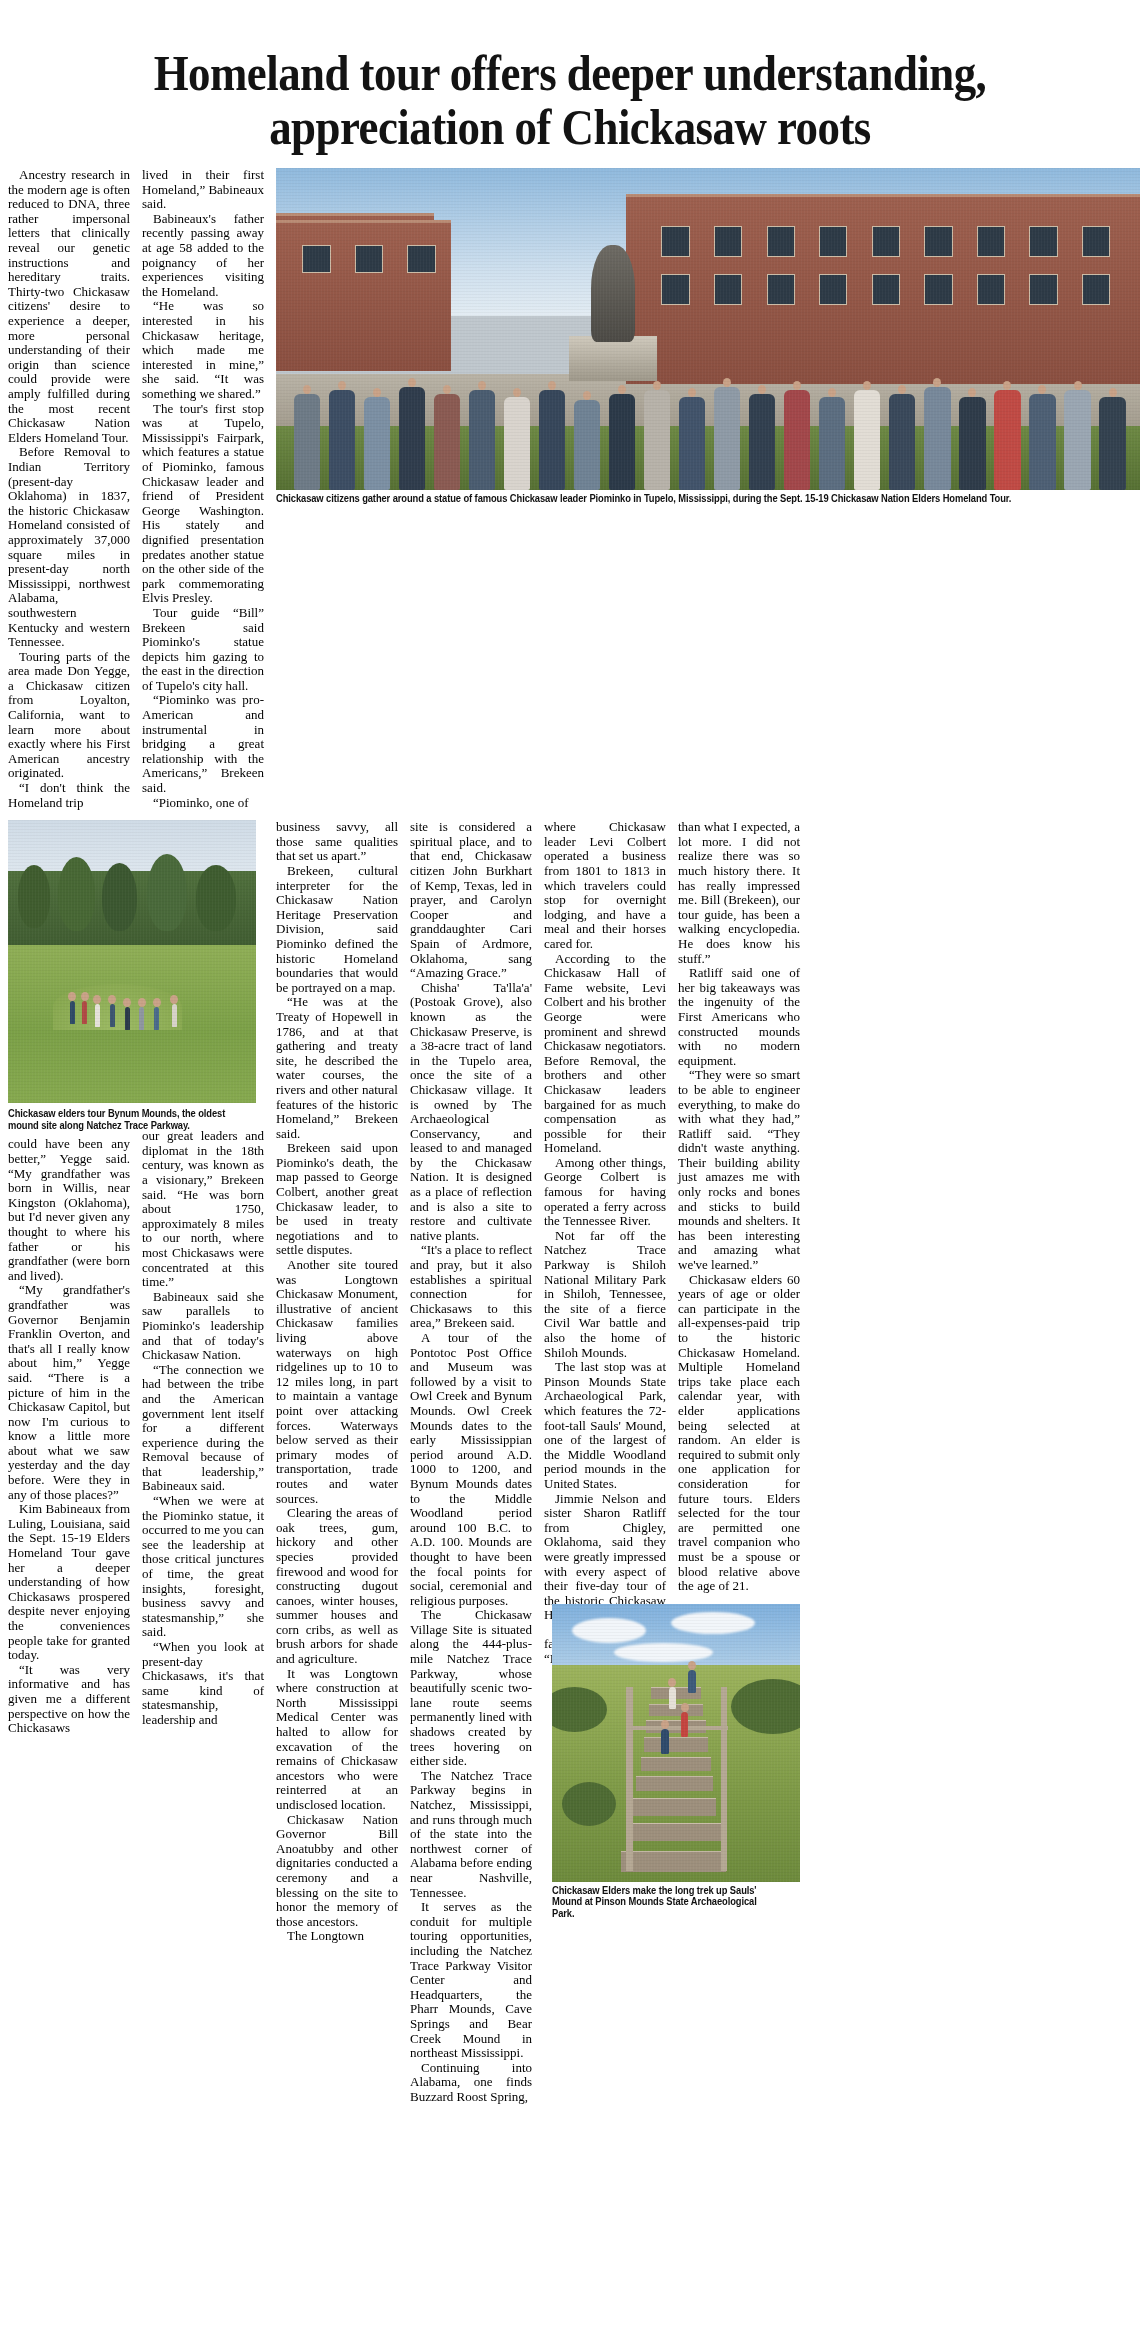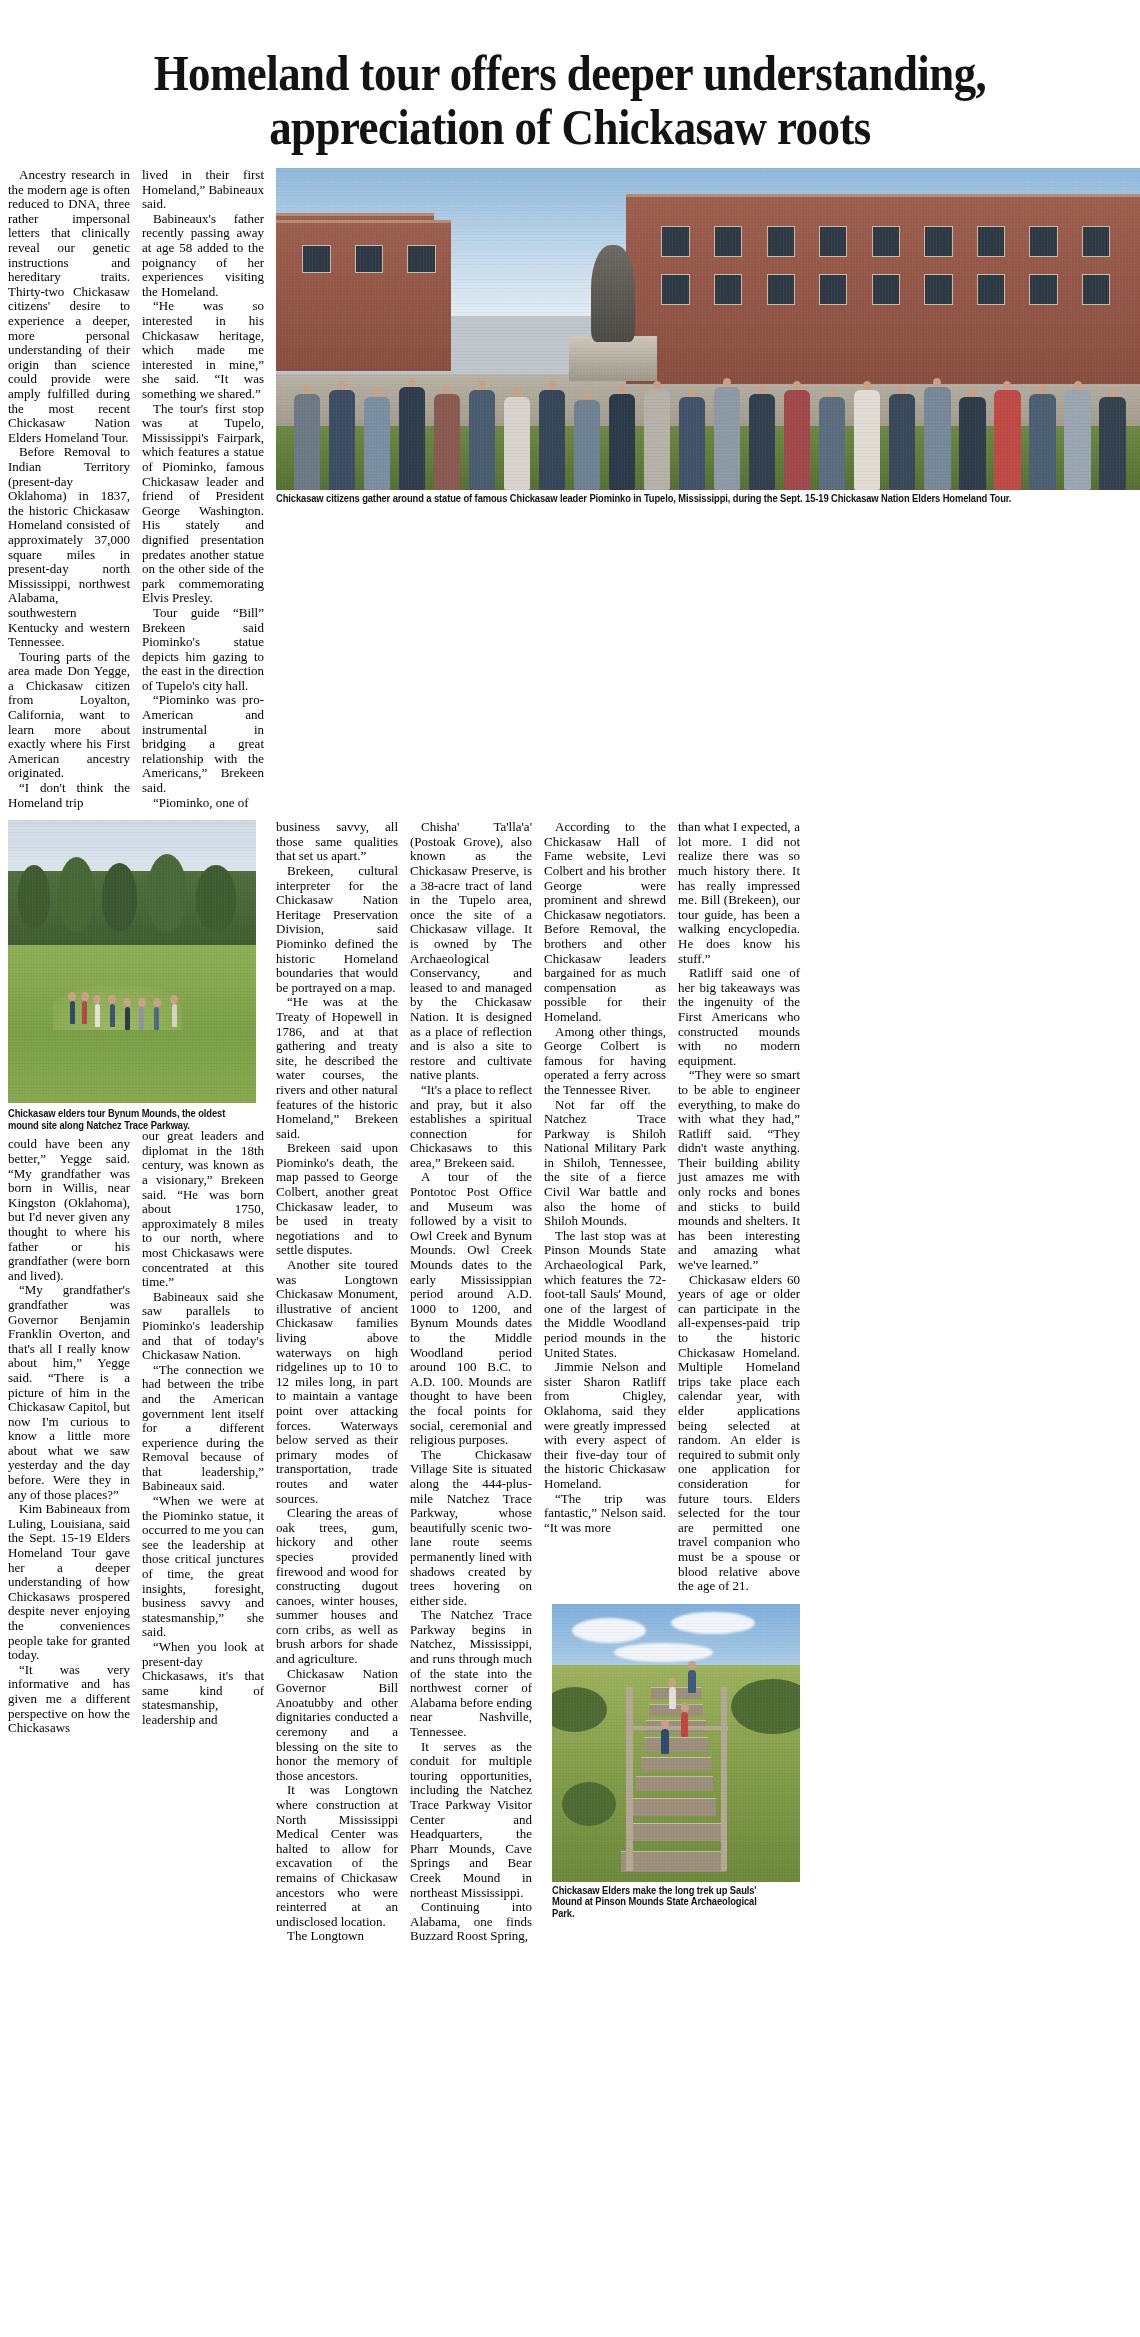--- a/index.html
+++ b/index.html
@@ -304,36 +304,38 @@
       <p class="ind">“When you look at present-day Chickasaws, it's that same kind of statesmanship, leadership and</p>
     </div>
 
     <div class="col">
       <p>business savvy, all those same qualities that set us apart.”</p>
       <p class="ind">Brekeen, cultural interpreter for the Chickasaw Nation Heritage Preservation Division, said Piominko defined the historic Homeland boundaries that would be portrayed on a map.</p>
       <p class="ind">“He was at the Treaty of Hopewell in 1786, and at that gathering and treaty site, he described the water courses, the rivers and other natural features of the historic Homeland,” Brekeen said.</p>
       <p class="ind">Brekeen said upon Piominko's death, the map passed to George Colbert, another great Chickasaw leader, to be used in treaty negotiations and to settle disputes.</p>
       <p class="ind">Another site toured was Longtown Chickasaw Monument, illustrative of ancient Chickasaw families living above waterways on high ridgelines up to 10 to 12 miles long, in part to maintain a vantage point over attacking forces. Waterways below served as their primary modes of transportation, trade routes and water sources.</p>
       <p class="ind">Clearing the areas of oak trees, gum, hickory and other species provided firewood and wood for constructing dugout canoes, winter houses, summer houses and corn cribs, as well as brush arbors for shade and agriculture.</p>
+      <p class="ind">It was Longtown where construction at North Mississippi Medical Center was halted to allow for excavation of the remains of Chickasaw ancestors who were reinterred at an undisclosed location.</p>
       <p class="ind">Chickasaw Nation Governor Bill Anoatubby and other dignitaries conducted a ceremony and a blessing on the site to honor the memory of those ancestors.</p>
-      <p class="ind">It was Longtown where construction at North Mississippi Medical Center was halted to allow for excavation of the remains of Chickasaw ancestors who were reinterred at an undisclosed location.</p>
       <p class="ind">The Longtown</p>
     </div>
 
     <div class="col">
+      <p>site is considered a spiritual place, and to that end, Chickasaw citizen John Burkhart of Kemp, Texas, led in prayer, and Carolyn Cooper and granddaughter Cari Spain of Ardmore, Oklahoma, sang “Amazing Grace.”</p>
       <p class="ind">Chisha' Ta'lla'a' (Postoak Grove), also known as the Chickasaw Preserve, is a 38-acre tract of land in the Tupelo area, once the site of a Chickasaw village. It is owned by The Archaeological Conservancy, and leased to and managed by the Chickasaw Nation. It is designed as a place of reflection and is also a site to restore and cultivate native plants.</p>
       <p class="ind">“It's a place to reflect and pray, but it also establishes a spiritual connection for Chickasaws to this area,” Brekeen said.</p>
       <p class="ind">A tour of the Pontotoc Post Office and Museum was followed by a visit to Owl Creek and Bynum Mounds. Owl Creek Mounds dates to the early Mississippian period around A.D. 1000 to 1200, and Bynum Mounds dates to the Middle Woodland period around 100 B.C. to A.D. 100. Mounds are thought to have been the focal points for social, ceremonial and religious purposes.</p>
       <p class="ind">The Chickasaw Village Site is situated along the 444-plus-mile Natchez Trace Parkway, whose beautifully scenic two-lane route seems permanently lined with shadows created by trees hovering on either side.</p>
       <p class="ind">The Natchez Trace Parkway begins in Natchez, Mississippi, and runs through much of the state into the northwest corner of Alabama before ending near Nashville, Tennessee.</p>
       <p class="ind">It serves as the conduit for multiple touring opportunities, including the Natchez Trace Parkway Visitor Center and Headquarters, the Pharr Mounds, Cave Springs and Bear Creek Mound in northeast Mississippi.</p>
       <p class="ind">Continuing into Alabama, one finds Buzzard Roost Spring,</p>
     </div>
 
     <div class="col">
+      <p>where Chickasaw leader Levi Colbert operated a business from 1801 to 1813 in which travelers could stop for overnight lodging, and have a meal and their horses cared for.</p>
       <p class="ind">According to the Chickasaw Hall of Fame website, Levi Colbert and his brother George were prominent and shrewd Chickasaw negotiators. Before Removal, the brothers and other Chickasaw leaders bargained for as much compensation as possible for their Homeland.</p>
       <p class="ind">Among other things, George Colbert is famous for having operated a ferry across the Tennessee River.</p>
       <p class="ind">Not far off the Natchez Trace Parkway is Shiloh National Military Park in Shiloh, Tennessee, the site of a fierce Civil War battle and also the home of Shiloh Mounds.</p>
       <p class="ind">The last stop was at Pinson Mounds State Archaeological Park, which features the 72-foot-tall Sauls' Mound, one of the largest of the Middle Woodland period mounds in the United States.</p>
       <p class="ind">Jimmie Nelson and sister Sharon Ratliff from Chigley, Oklahoma, said they were greatly impressed with every aspect of their five-day tour of the historic Chickasaw Homeland.</p>
       <p class="ind">“The trip was fantastic,” Nelson said. “It was more</p>
     </div>
 
     <div class="col">
       <p>than what I expected, a lot more. I did not realize there was so much history there. It has really impressed me. Bill (Brekeen), our tour guide, has been a walking encyclopedia. He does know his stuff.”</p>

